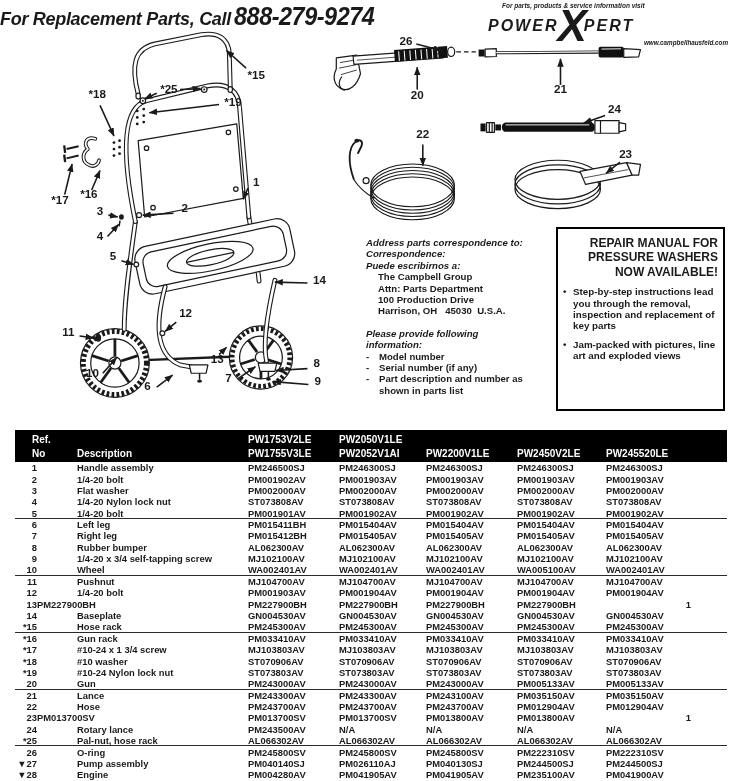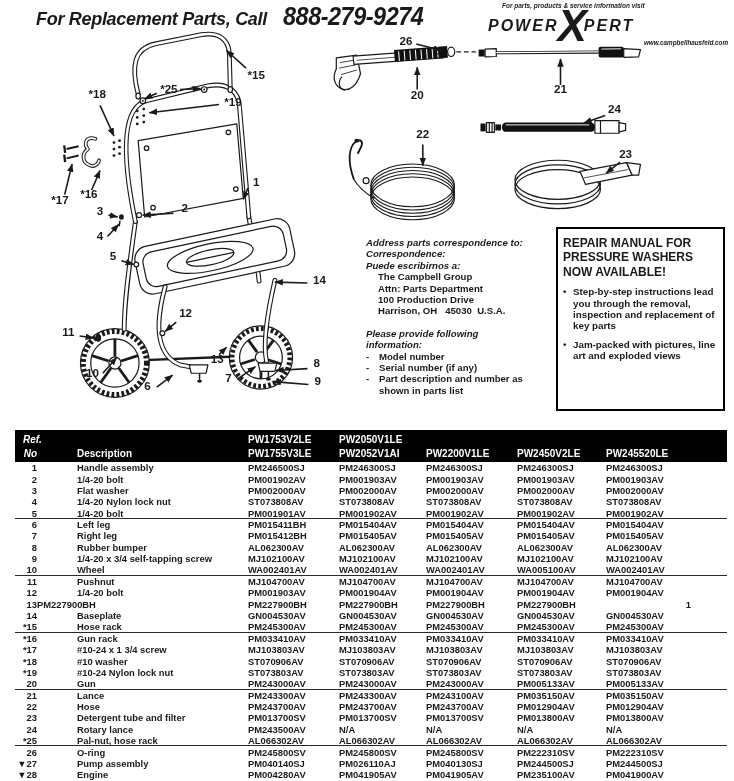--- a/index.html
+++ b/index.html
@@ -1,21 +1,21 @@
 <!DOCTYPE html>
 <html><head>
 <meta charset="utf-8">
 <style>
   * { box-sizing: border-box; margin: 0; padding: 0; }
   html,body { background:#fff; }
   body { font-family:"Liberation Sans", sans-serif; color:#1a1a1a; }
   .page { position:relative; width:734px; height:781px; background:#fff; overflow:hidden; }
 
   
-  .title { position:absolute; left:36px; top:1px; display:flex; align-items:baseline; gap:16px;
+  .title { position:absolute; left:0; top:1px; display:flex; align-items:baseline; gap:3px;
            font-style:italic; font-weight:bold; white-space:nowrap; }
   .title-prefix { font-size:18px; letter-spacing:-0.3px; }
   .title-phone  { font-size:26px; letter-spacing:-0.5px; display:inline-block; transform:scaleX(.9); transform-origin:left bottom; }
 
   .logo { position:absolute; right:6px; top:2px; width:240px; }
   .logo-tagline { font-size:6.5px; font-style:italic; font-weight:bold; margin-left:14px; }
   .logo-word { display:flex; align-items:center; line-height:1; }
   .lw { font-size:16px; font-weight:bold; font-style:italic; letter-spacing:2px; }
   .lx { font-size:44px; font-weight:bold; font-style:italic; line-height:.75; margin:0 -3px 0 -1px; }
   .logo-site { font-size:6.3px; font-style:italic; font-weight:bold; text-align:right; margin-top:-3px; }
@@ -36,32 +36,32 @@
   .correspond .it { font-style:italic; }
   .addr-line { padding-left:12px; white-space:pre; }
   .corr-gap { height:11px; }
   .provide-item { display:flex; }
   .provide-item .dash { width:13px; flex:none; }
   .provide-item .ptext { flex:1; }
 
   
   .repair-box { position:absolute; left:556px; top:227px; width:169px; height:184px;
                 border:2px solid #000; padding:7px 5px 4px 5px; font-weight:bold; }
-  .repair-title { text-align:left; font-size:12px; line-height:14.4px; }
+  .repair-title { text-align:right; font-size:12px; line-height:14.4px; }
   .repair-bullets { margin-top:7px; }
   .repair-bullet { display:flex; font-size:9.8px; line-height:11.4px; margin-bottom:7px; }
   .repair-bullet .bdot { width:10px; flex:none; }
   .repair-order { text-align:center; font-size:13px; line-height:16.5px; margin-top:2px; }
 
   
   .ptable { position:absolute; left:15px; top:430px; width:712px; }
   .thead { background:#000; color:#fff; height:32px; padding-top:2px; }
   .trow { display:grid; grid-template-columns:22px 211px 91px 87px 91px 89px 85px 26px; align-items:center; }
   .thead .trow { height:14px; font-size:10px; font-weight:bold; }
-  .thead .ref { text-align:left; padding-left:8px;font-style:italic; }
+  .thead .ref { text-align:left; padding-left:17px; }
   .tbody .trow { height:11.39px; font-size:9.4px; font-weight:bold; }
   .trow .ref  { text-align:right; }
   .trow .desc { padding-left:40px; white-space:nowrap; }
   .trow .qty  { text-align:right;margin-left:46px; }
   .trow .part { white-space:nowrap; }
   .group-end { border-bottom:1.5px solid #2a2a2a; }
 </style>
 </head>
 <body>
 
@@ -610,21 +610,20 @@
           <div class="desc">Hose</div>
           <div class="part">PM243700AV</div>
           <div class="part">PM243700AV</div>
           <div class="part">PM243700AV</div>
           <div class="part">PM012904AV</div>
           <div class="part">PM012904AV</div>
           <div class="qty">1</div>
         </div>
         <div class="trow">
           <div class="ref">23</div>
-          <div class="desc">Detergent tube and filter</div>
           <div class="part">PM013700SV</div>
           <div class="part">PM013700SV</div>
           <div class="part">PM013700SV</div>
           <div class="part">PM013800AV</div>
           <div class="part">PM013800AV</div>
           <div class="qty">1</div>
         </div>
         <div class="trow">
           <div class="ref">24</div>
           <div class="desc">Rotary lance</div>

